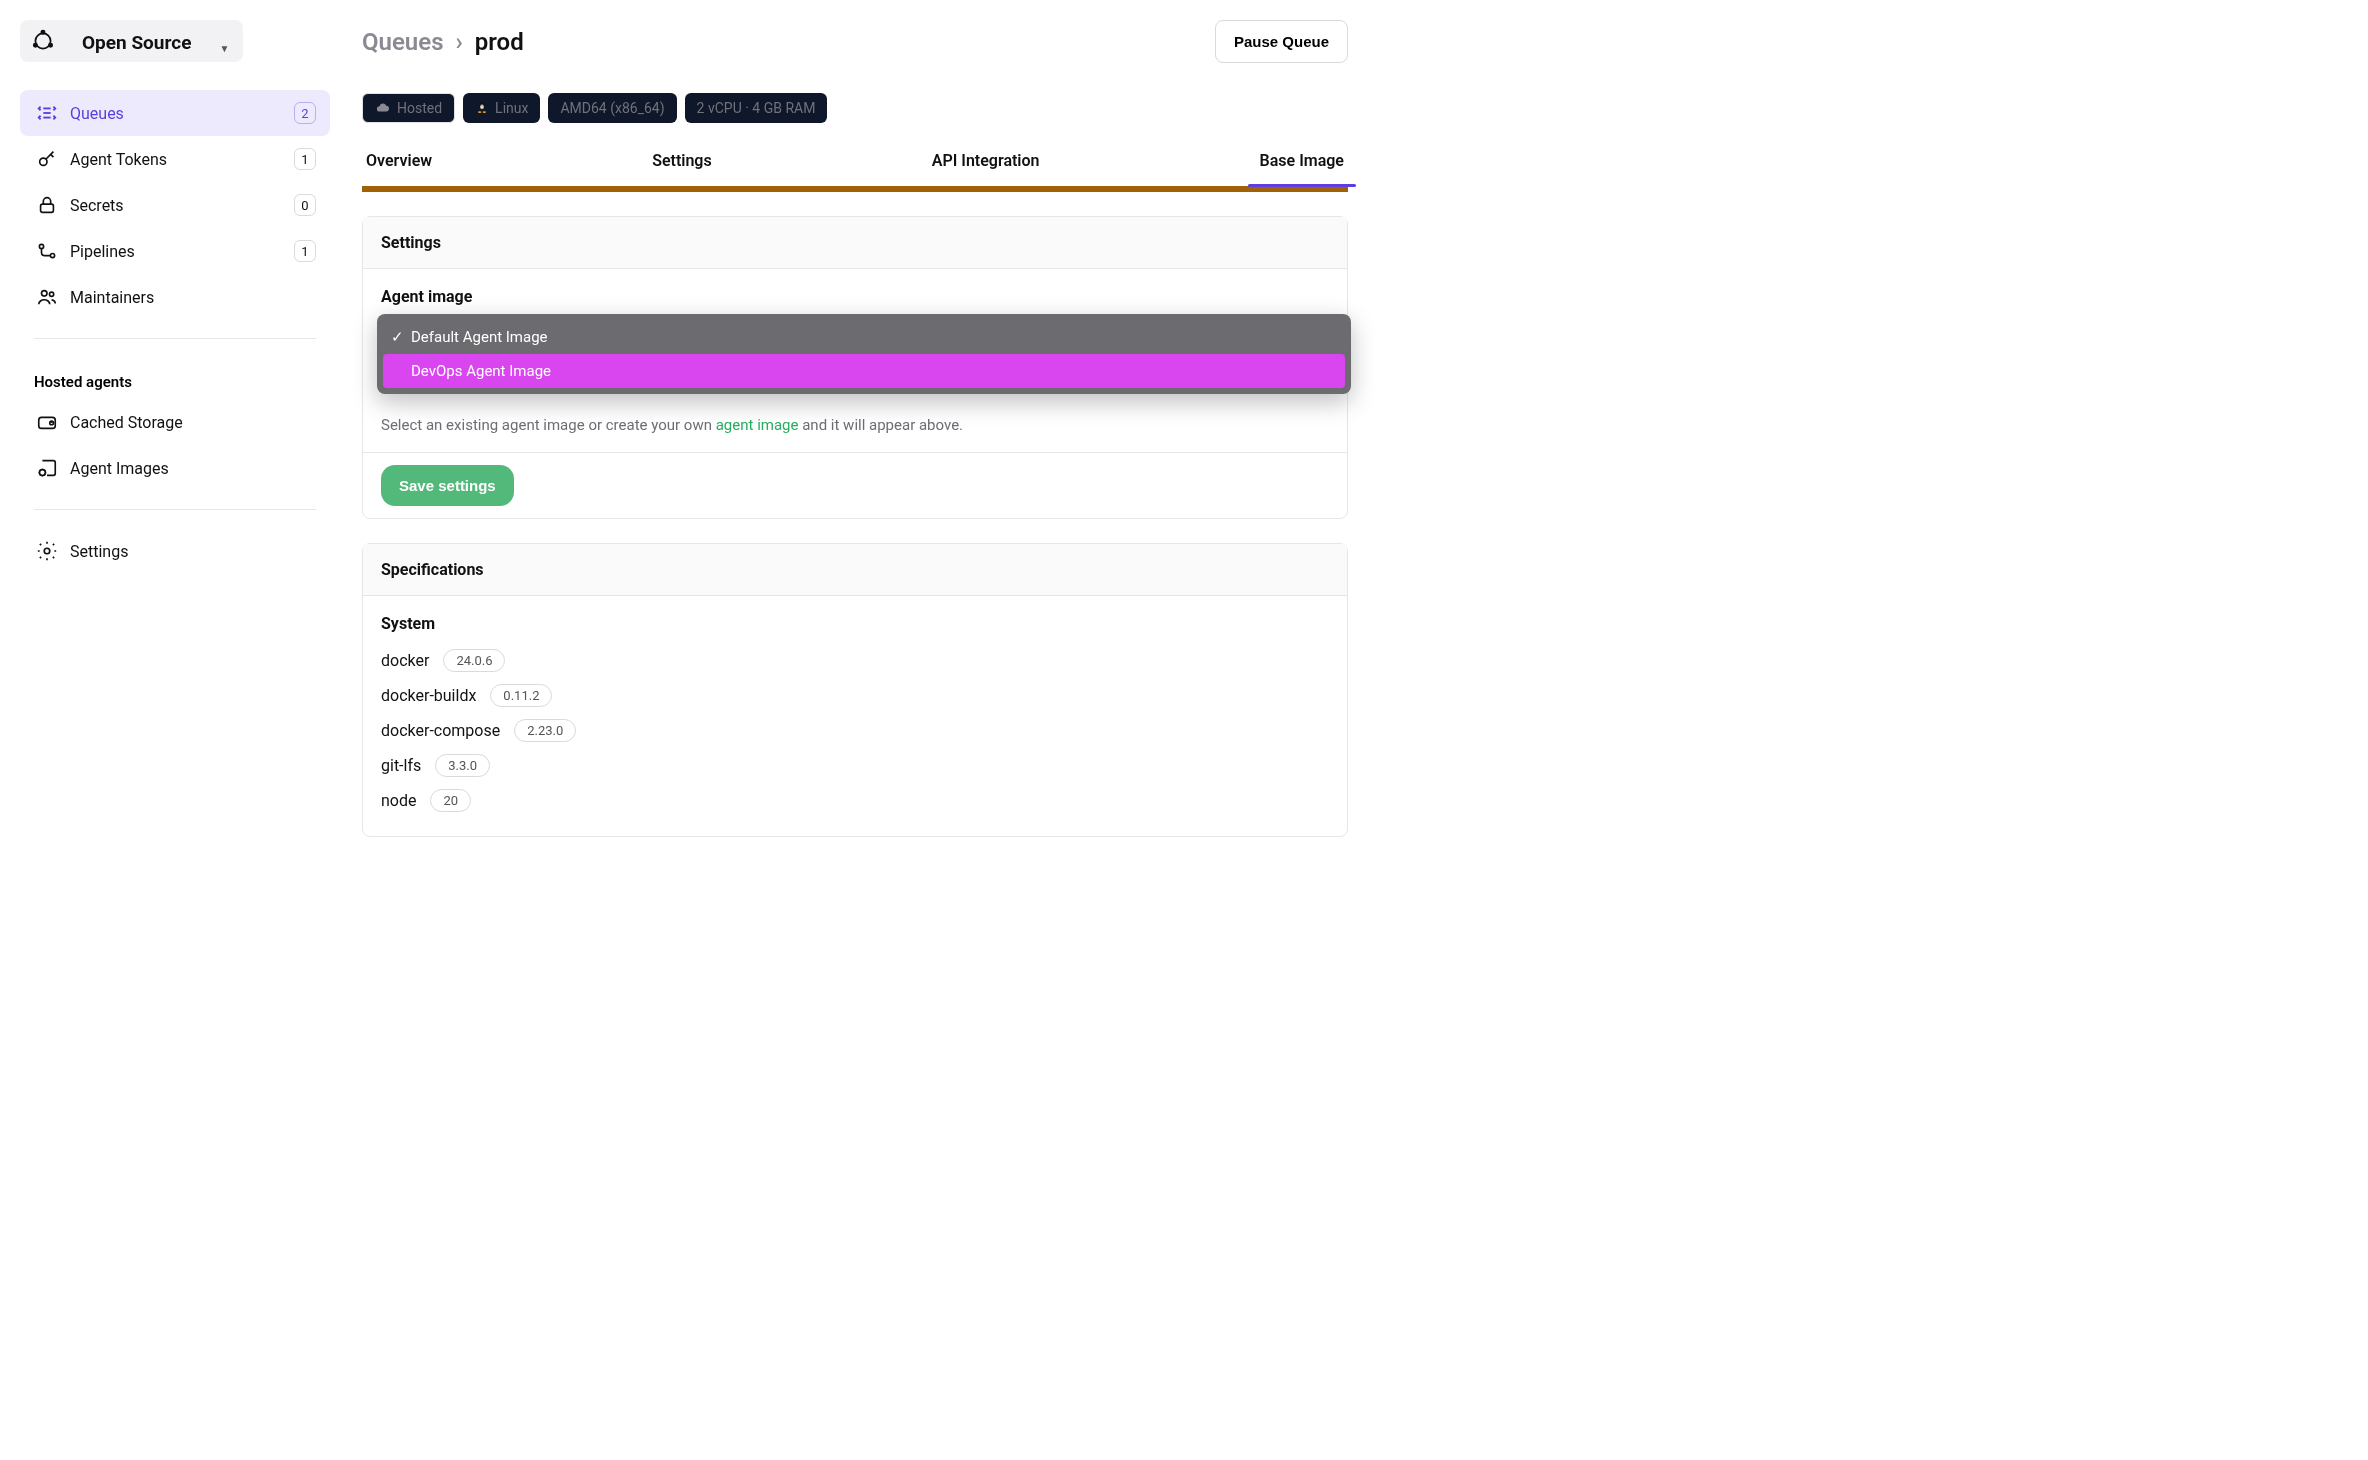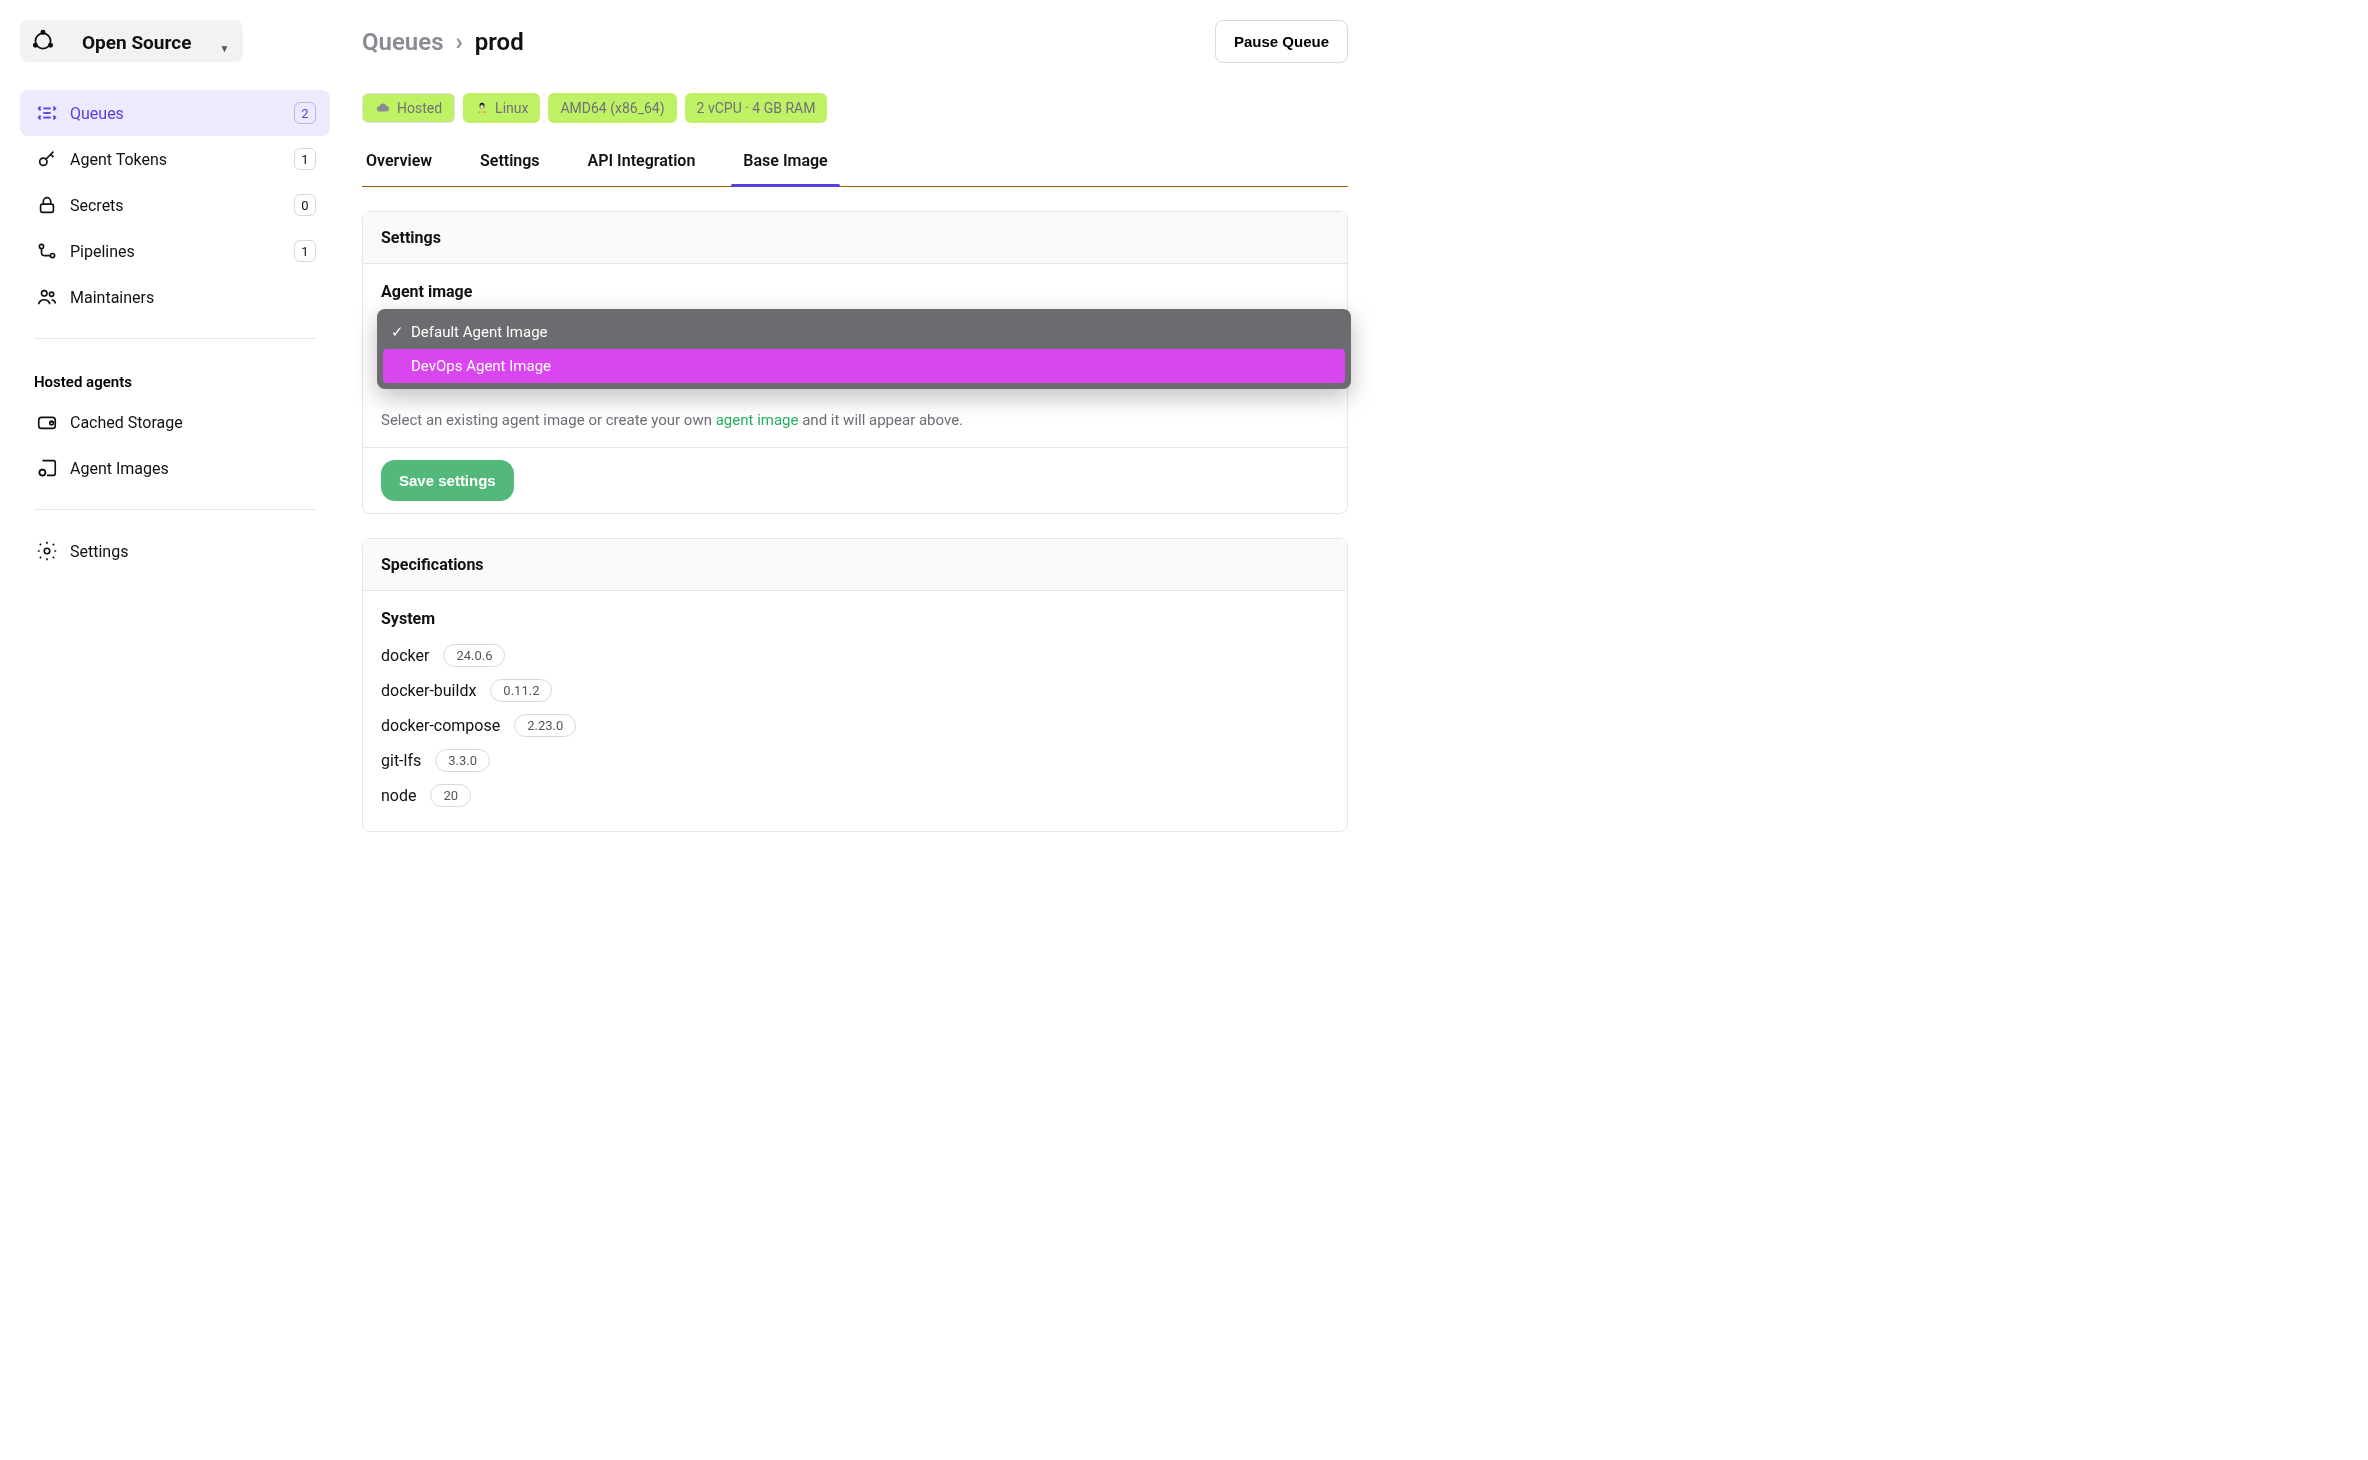--- a/index.html
+++ b/index.html
@@ -19,25 +19,25 @@
 .divider { border: none; border-top: 1px solid #e6e6ea; margin: 18px 14px; }
 
 .main { flex: 1; padding: 20px 22px 40px 22px; max-width: 1030px; }
 .crumb-row { display: flex; align-items: center; justify-content: space-between; margin-bottom: 30px; }
 .breadcrumb { display: flex; align-items: center; gap: 12px; font-size: 24px; font-weight: 600; }
 .breadcrumb .bc-root { color: #8a8a92; font-weight: 600; }
 .breadcrumb .bc-sep { color: #8a8a92; }
 .btn-outline { border: 1px solid #d9d9de; border-radius: 8px; padding: 12px 18px; background: #fff; font-weight: 600; font-size: 15px; cursor: pointer; }
 
 .chips { display: flex; gap: 8px; margin-bottom: 12px; }
-.chip { background: #bef264; color: #717179; border-radius: 6px; padding: 6px 12px; font-size: 14px; display: inline-flex; align-items: center; gap: 6px; }
+.chip { background: #0f172a; color: #717179; border-radius: 6px; padding: 6px 12px; font-size: 14px; display: inline-flex; align-items: center; gap: 6px; }
 .chip.hosted { border: 1px solid #e1e1e5; }
 .chip .ci { display:inline-block; }
 
-.tabs { display: flex; gap: 40px; border-bottom: 1px solid #a16207; margin-top: 14px; }
+.tabs { display: flex; gap: 40px; border-bottom: 6px solid #a16207; margin-top: 14px; justify-content: space-between; }
 .tab { padding: 14px 4px 16px; font-size: 16px; font-weight: 600; color: #111; cursor: pointer; position: relative; }
 .tab.active { color: #111; }
 .tab.active::after { content: ""; position: absolute; left: -8px; right: -8px; bottom: -1px; height: 3px; background: #5a3ee0; border-radius: 2px; }
 
 .panel { border: 1px solid #e6e6ea; border-radius: 8px; margin-top: 24px; overflow: visible; }
 .panel-heading { background: #fafafb; border-bottom: 1px solid #e6e6ea; padding: 16px 18px; font-weight: 700; font-size: 16px; }
 .panel-body { padding: 18px; }
 
 .form-label { font-weight: 700; margin-bottom: 8px; display: block; font-size: 16px; }
 .select-wrap { position: relative; }

